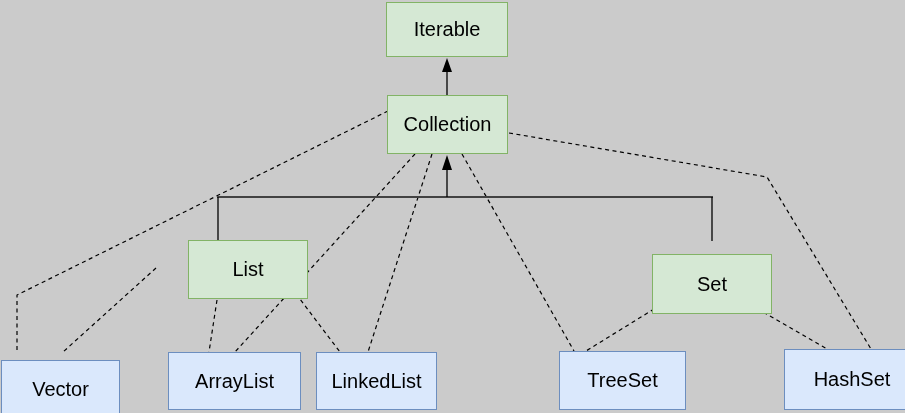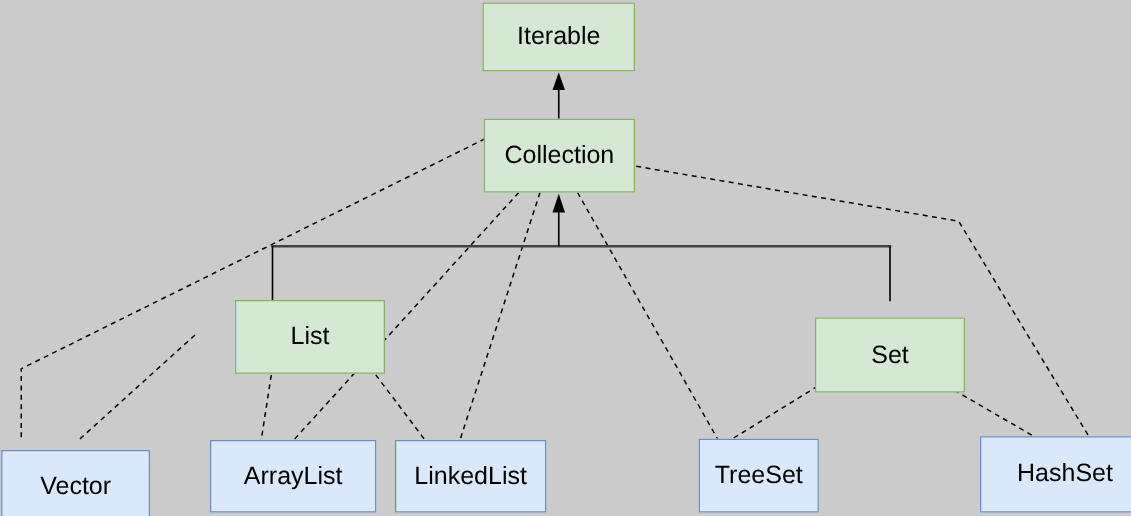--- a/index.html
+++ b/index.html
@@ -28,21 +28,21 @@
   .node.green { background: #d5e8d4; border: 1px solid #82b366; }
   .node.blue  { background: #dae8fc; border: 1px solid #6c8ebf; }
 
   .n-iterable   { left: 386px; top:   2px; width: 122px; height: 55px; }
   .n-collection { left: 387px; top:  95px; width: 121px; height: 59px; }
   .n-list       { left: 157px; top: 240px; width: 120px; height: 59px; margin-left: 31px; }
   .n-set        { left: 652px; top: 241px; width: 120px; height: 60px; margin-top: 13px; }
   .n-vector     { left:   1px; top: 360px; width: 119px; height: 58px; align-items: center; }
   .n-arraylist  { left: 168px; top: 352px; width: 133px; height: 58px; }
   .n-linkedlist { left: 316px; top: 352px; width: 121px; height: 58px; }
-  .n-treeset    { left: 559px; top: 351px; width: 96px; height: 59px; }
+  .n-treeset    { left: 559px; top: 351px; width: 127px; height: 59px; }
   .n-hashset    { left: 784px; top: 349px; width: 136px; height: 61px; }
 
   .dashed { stroke: #000; stroke-width: 1.2; fill: none; stroke-dasharray: 4 3.5; }
   .solid  { stroke: #000; stroke-width: 1.3; fill: none; }
   .tree   { stroke: #424242; stroke-width: 2; fill: none; }
   .arrowhead { fill: #000; stroke: none; }
 </style>
 </head>
 <body>
 

